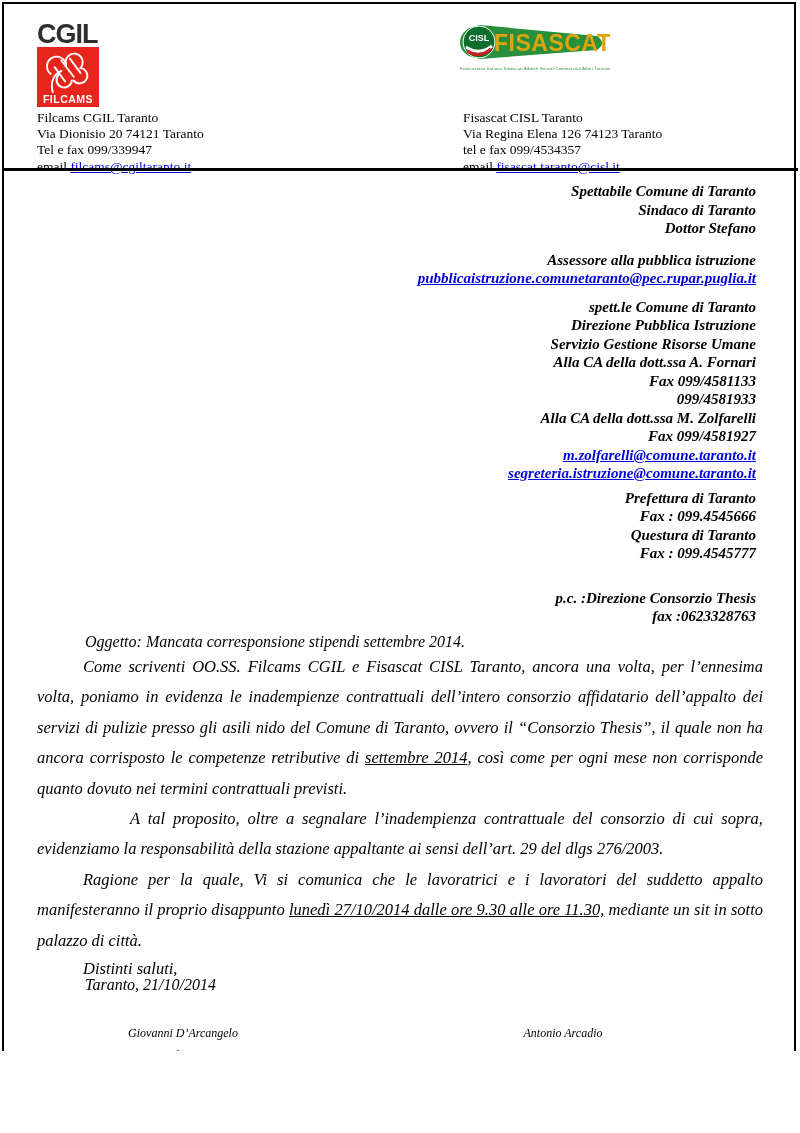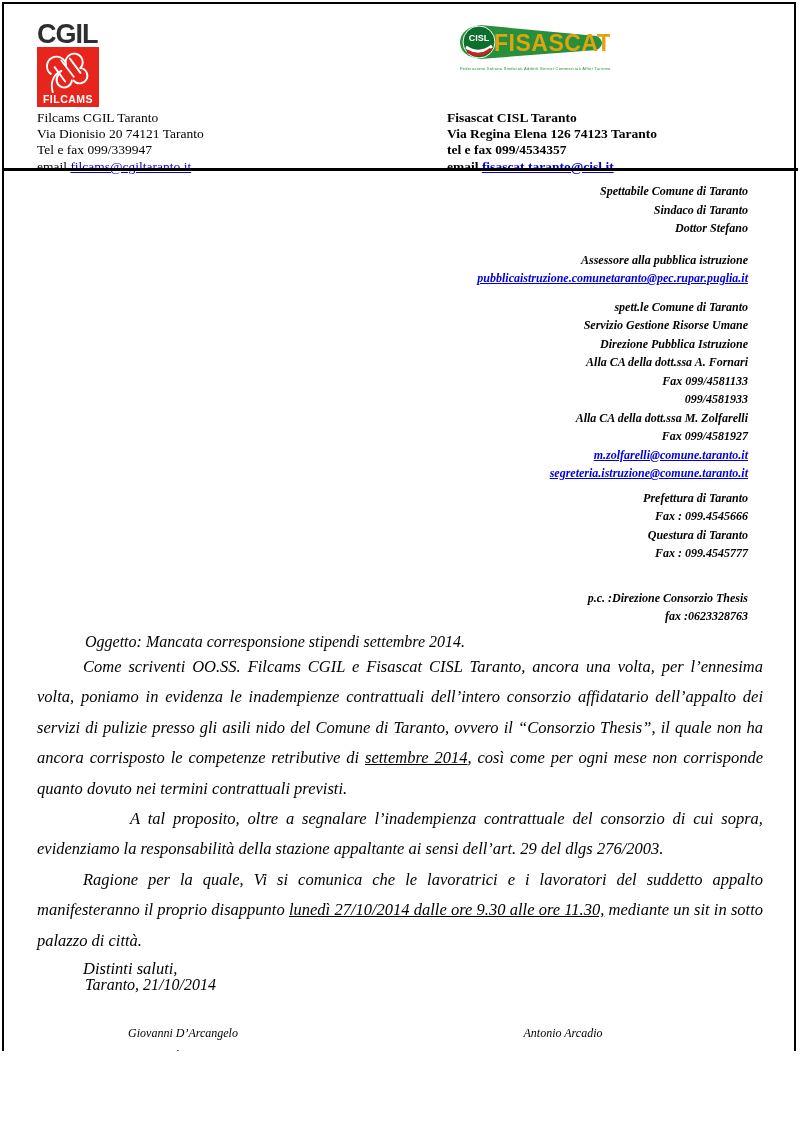--- a/index.html
+++ b/index.html
@@ -19,26 +19,26 @@
   .cgil-box { position:relative; width:62px; height:60px; background:#e6251c; margin-top:1px; }
   .cgil-filcams { position:absolute; bottom:2px; left:0; width:100%; text-align:center;
     font-family:"Liberation Sans", sans-serif; font-weight:bold; font-size:10.5px; color:#fff; letter-spacing:0.5px; }
   
   .fisascat-logo { position:absolute; left:458px; top:24px; width:154px; }
   .fisascat-caption { width:150px; margin-left:2px; font-family:"Liberation Sans", sans-serif;
     font-size:4px; color:#2a8a3a; white-space:nowrap; overflow:hidden; letter-spacing:0.3px; margin-top:0px; }
   
   .contact { position:absolute; top:110px; font-size:13.5px; line-height:16.2px; }
   .contact-left { left:37px; }
-  .contact-right { left:447px;font-weight:bold; }
+  .contact-right { left:463px; }
   a.plainlink, .bluelink { color:#0000dd; text-decoration:underline; cursor:pointer;text-align:center; }
   .rule { position:absolute; left:2px; top:168px; width:796px; height:3px; background:#000; }
   
-  .recipients { position:absolute; right:52px; top:182px; text-align:right;
-    font-weight:bold; font-style:italic; font-size:12px; line-height:18.5px; }
+  .recipients { position:absolute; right:44px; top:182px; text-align:right;
+    font-weight:bold; font-style:italic; font-size:15px; line-height:18.5px; }
   .rg-1 { margin-bottom:13px; }
   .rg-2 { margin-bottom:10px; }
   .rg-3 { margin-bottom:6px; }
   .rg-4 { margin-bottom:26px; }
   .rlink { color:#0000dd; text-decoration:underline; display:block; cursor:pointer;text-align:right; }
   
   .subject { position:absolute; left:37px; top:632px; padding-left:48px; font-size:16px; line-height:20px; font-style:italic; }
   .subject .lbl { font-weight:normal; }
   
   .letter-body { position:absolute; left:37px; top:652px; width:726px;
@@ -110,22 +110,22 @@
       <div>Spettabile Comune di Taranto</div>
       <div>Sindaco di Taranto</div>
       <div>Dottor Stefano</div>
     </div>
     <div class="rg-2">
       <div>Assessore alla pubblica istruzione</div>
       <span class="rlink">pubblicaistruzione.comunetaranto@pec.rupar.puglia.it</span>
     </div>
     <div class="rg-3">
       <div>spett.le Comune di Taranto</div>
+      <div>Direzione Pubblica Istruzione</div>
       <div>Servizio Gestione Risorse Umane</div>
-      <div>Direzione Pubblica Istruzione</div>
       <div>Alla CA della dott.ssa A. Fornari</div>
       <div>Fax 099/4581133</div>
       <div>099/4581933</div>
       <div>Alla CA della dott.ssa M. Zolfarelli</div>
       <div>Fax 099/4581927</div>
       <span class="rlink">m.zolfarelli@comune.taranto.it</span>
       <span class="rlink">segreteria.istruzione@comune.taranto.it</span>
     </div>
     <div class="rg-4">
       <div>Prefettura di Taranto</div>

